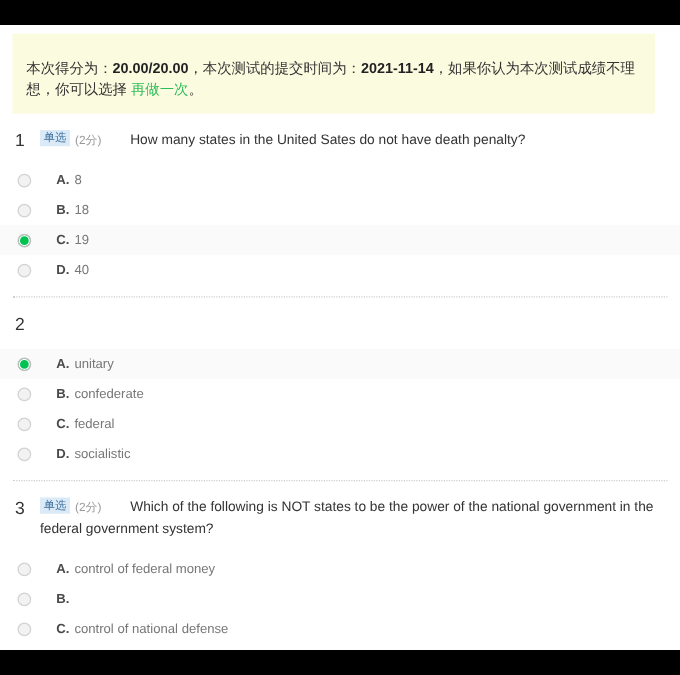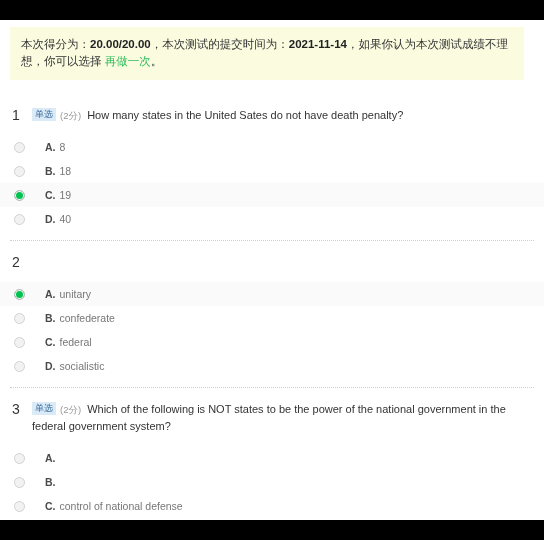--- a/index.html
+++ b/index.html
@@ -38,23 +38,23 @@
     position: absolute;
     left: 0; top: 20px;
     width: 544px;
     height: 500px;
     background: #ffffff;
     overflow: hidden;
   }
 
   
   .banner {
-    margin: 7px 20px 14px 10px;
+    margin: 7px 20px 0 10px;
     background: #fbfbe0;
-    padding: 9px 12px 10px 11px;
+    padding: 20px 12px 10px 11px;
     font-size: 11.5px;
     line-height: 17px;
     color: #333333;
   }
   .banner .b-strong {
     font-weight: bold;
     color: #222222;
   }
   .banner .b-link {
     color: #2fbd5a;
@@ -94,21 +94,21 @@
     color: #3b6e9c;
     font-size: 9px;
     padding: 1px 3px 1px 3px;
     line-height: 11px;
     vertical-align: 2px;
     margin-right: 4px;
   }
   .q-score {
     font-size: 9.5px;
     color: #999999;
-    margin-right: 6px;
+    margin-right: 23px;
   }
   .q-text {
     font-size: 11px;
     color: #333333;
     margin-top: 32px;
   }
 
   .options {
     margin-top: 11px;
     padding-bottom: 9px;
@@ -235,20 +235,21 @@
         <div class="q-head">
           <div class="q-num">3</div>
           <div class="q-body">
             <span class="q-type-badge">单选</span><span class="q-score">(2分)</span><span class="q-text">Which of the following is NOT states to be the power of the national government in the federal government system?</span>
           </div>
         </div>
         <div class="options">
           <div class="option-row">
             <span class="radio"></span>
             <span class="opt-letter">A.</span>
+            <span class="opt-text">control of federal money</span>
           </div>
           <div class="option-row">
             <span class="radio"></span>
             <span class="opt-letter">B.</span>
           </div>
           <div class="option-row">
             <span class="radio"></span>
             <span class="opt-letter">C.</span>
             <span class="opt-text">control of national defense</span>
           </div>

